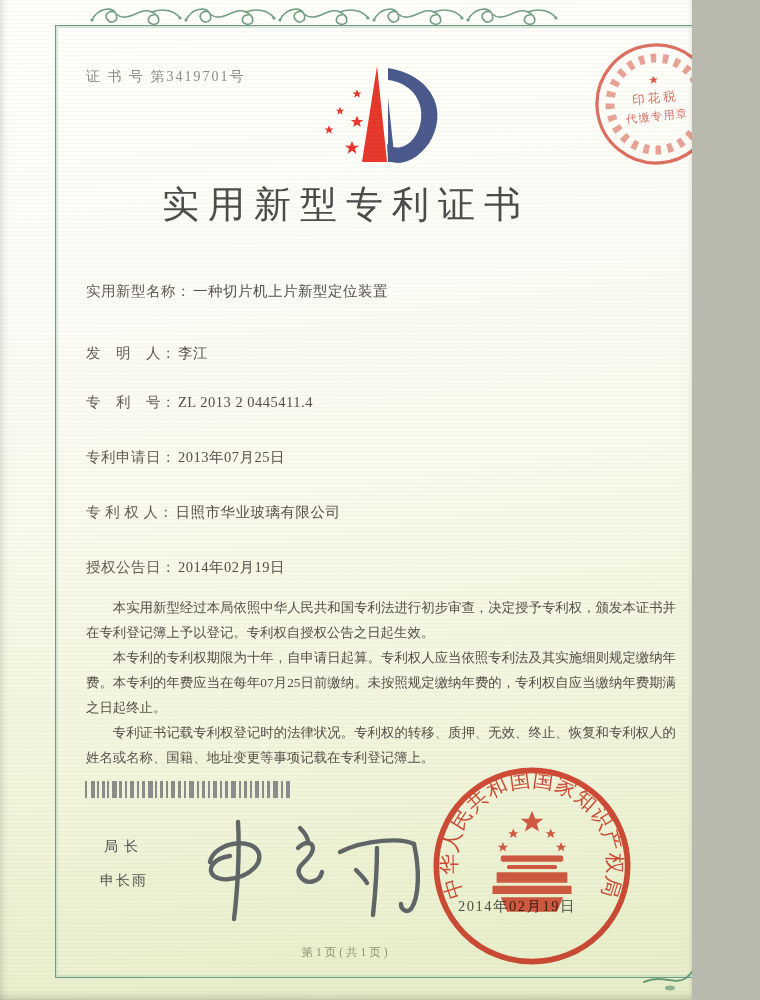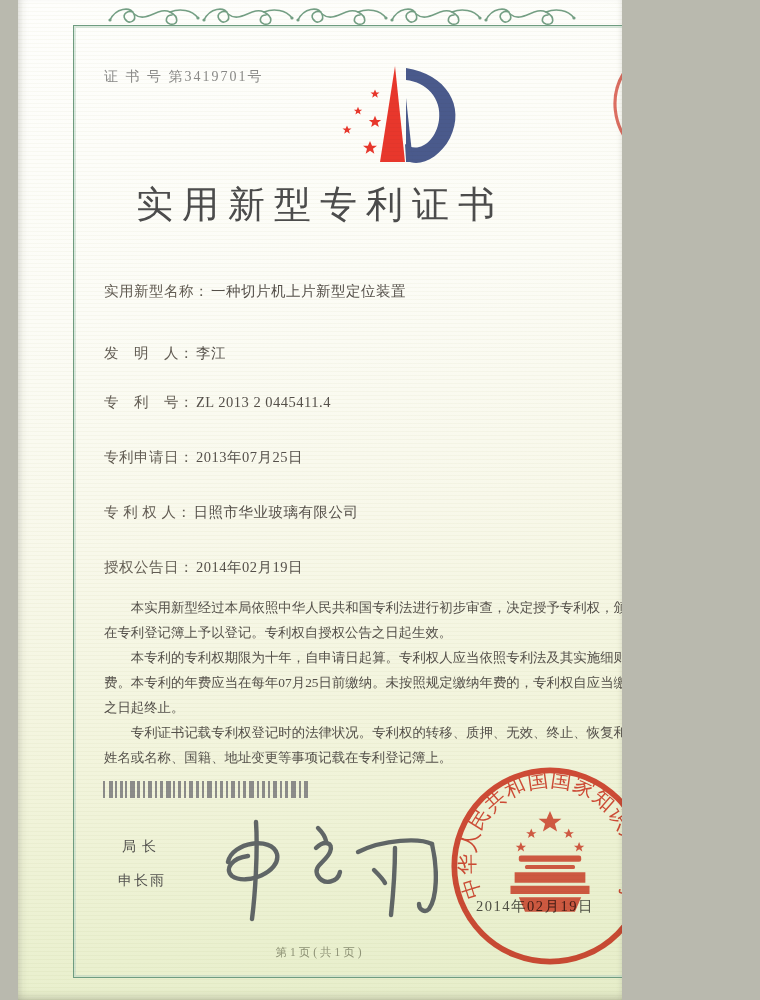--- a/index.html
+++ b/index.html
@@ -1,21 +1,20 @@
 <!DOCTYPE html>
 <html><head>
 <meta charset="utf-8">
 <style>
   html,body{margin:0;padding:0;background:#b9b9ae;}
   .page{
-    position:relative;width:604px;height:1000px;overflow:hidden;
+    position:relative;width:692px;height:1000px;overflow:hidden;
     background:linear-gradient(172deg,#fefefc 0%,#fcfcf6 30%,#f8f8ea 52%,#f2f4dc 72%,#eaf0cf 90%,#e6edc9 100%);
     font-family:"Liberation Serif","DejaVu Serif",serif;
     box-shadow:inset 0 -8px 10px -6px rgba(110,110,95,.35), inset 8px 0 10px -7px rgba(120,120,108,.30), inset -4px 0 6px -4px rgba(120,120,108,.18);
-    margin-left:18px;
   }
   .page::after{
     content:"";position:absolute;inset:0;pointer-events:none;
     background:repeating-linear-gradient(0deg,rgba(150,160,90,.05) 0 1px,transparent 1px 4px);
     mix-blend-mode:multiply;
   }
   .frame{
     position:absolute;left:55px;top:25px;width:650px;height:951px;
     border:1.5px solid #6f9c80;
     box-shadow:inset 0 0 0 2px rgba(190,215,198,.55);

